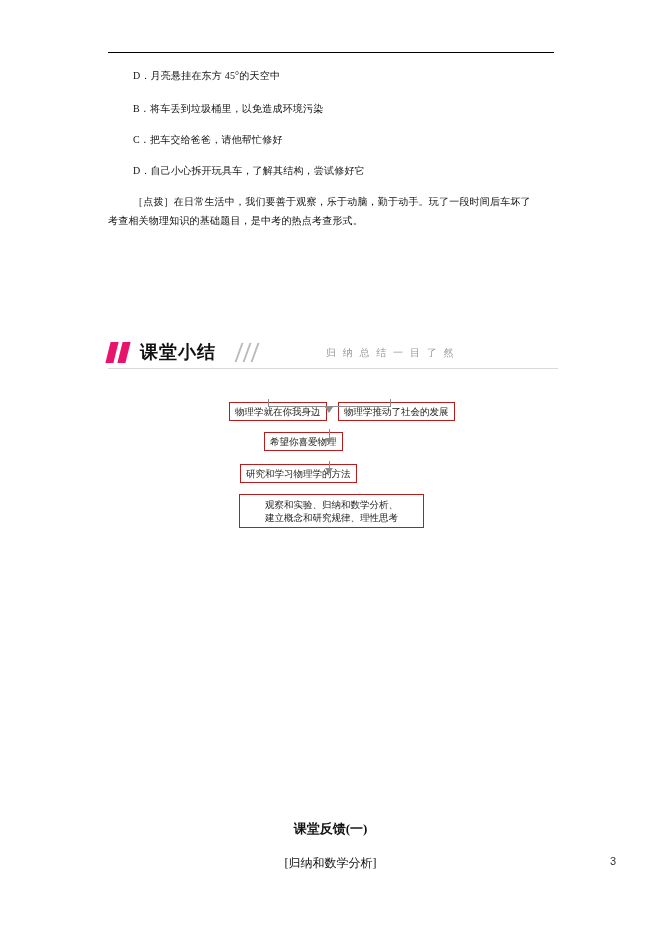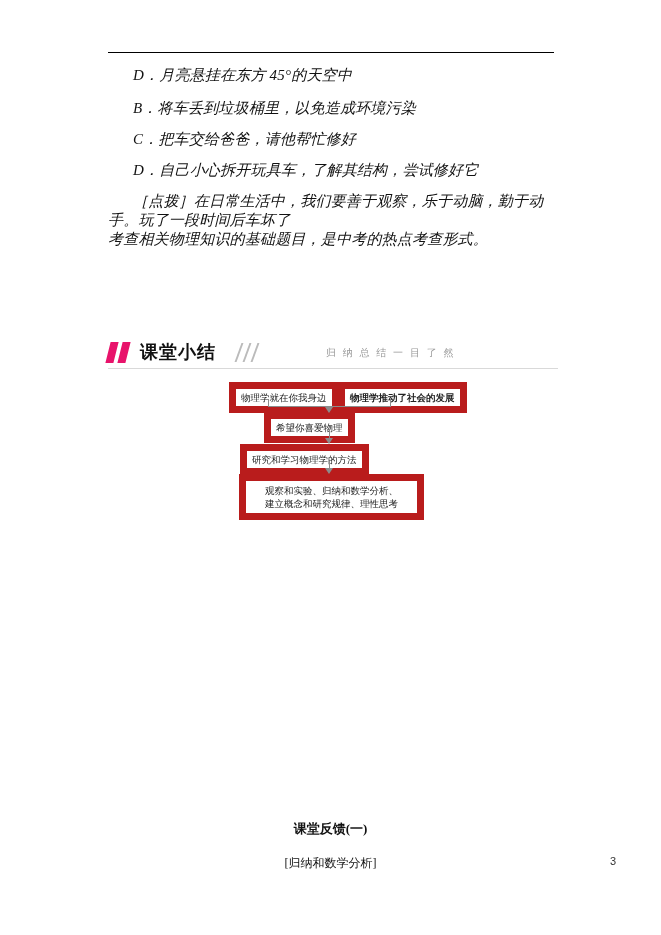--- a/index.html
+++ b/index.html
@@ -30,25 +30,24 @@
     height: 1px;
     background: #000000;
   }
   .content {
     position: absolute;
     left: 108px;
     top: 66px;
     width: 450px;
   }
   .line {
-    font-size: 15px;
+    font-size: 10px;
     line-height: 19px;
     color: #111;
     letter-spacing: 0.2px;
-    font-style: italic;
   }
   .para {
     margin-bottom: 14px;
   }
   .indent2 {
     text-indent: 25px;
   }
   .opt {
     margin-bottom: 12px;
     text-indent: 25px;
@@ -131,33 +130,34 @@
   
   .diagram {
     position: absolute;
     left: 108px;
     top: 382px;
     width: 450px;
     height: 125px;
   }
   .dbox {
     position: absolute;
-    border: 7px solid #b91c1c;
+    border: 1px solid #b91c1c;
     background: #ffffff;
     font-family: "Liberation Sans", sans-serif;
     font-size: 9.5px;
     color: #222;
     text-align: center;
     line-height: 13px;
     padding: 2px 5px;
     box-sizing: border-box;
     white-space: nowrap;
+    margin-top: 20px;
   }
   #box-a { left: 121px; top: 0px; }
-  #box-b { left: 230px; top: 0px; font-weight: bold; }
+  #box-b { left: 230px; top: 0px; }
   #box-c { left: 156px; top: 30px; }
   #box-d { left: 132px; top: 62px; }
   #box-e {
     left: 131px; top: 92px;
     white-space: normal;
     width: 185px;
     line-height: 13px;
     padding: 3px 6px;
   }
   .dline {

